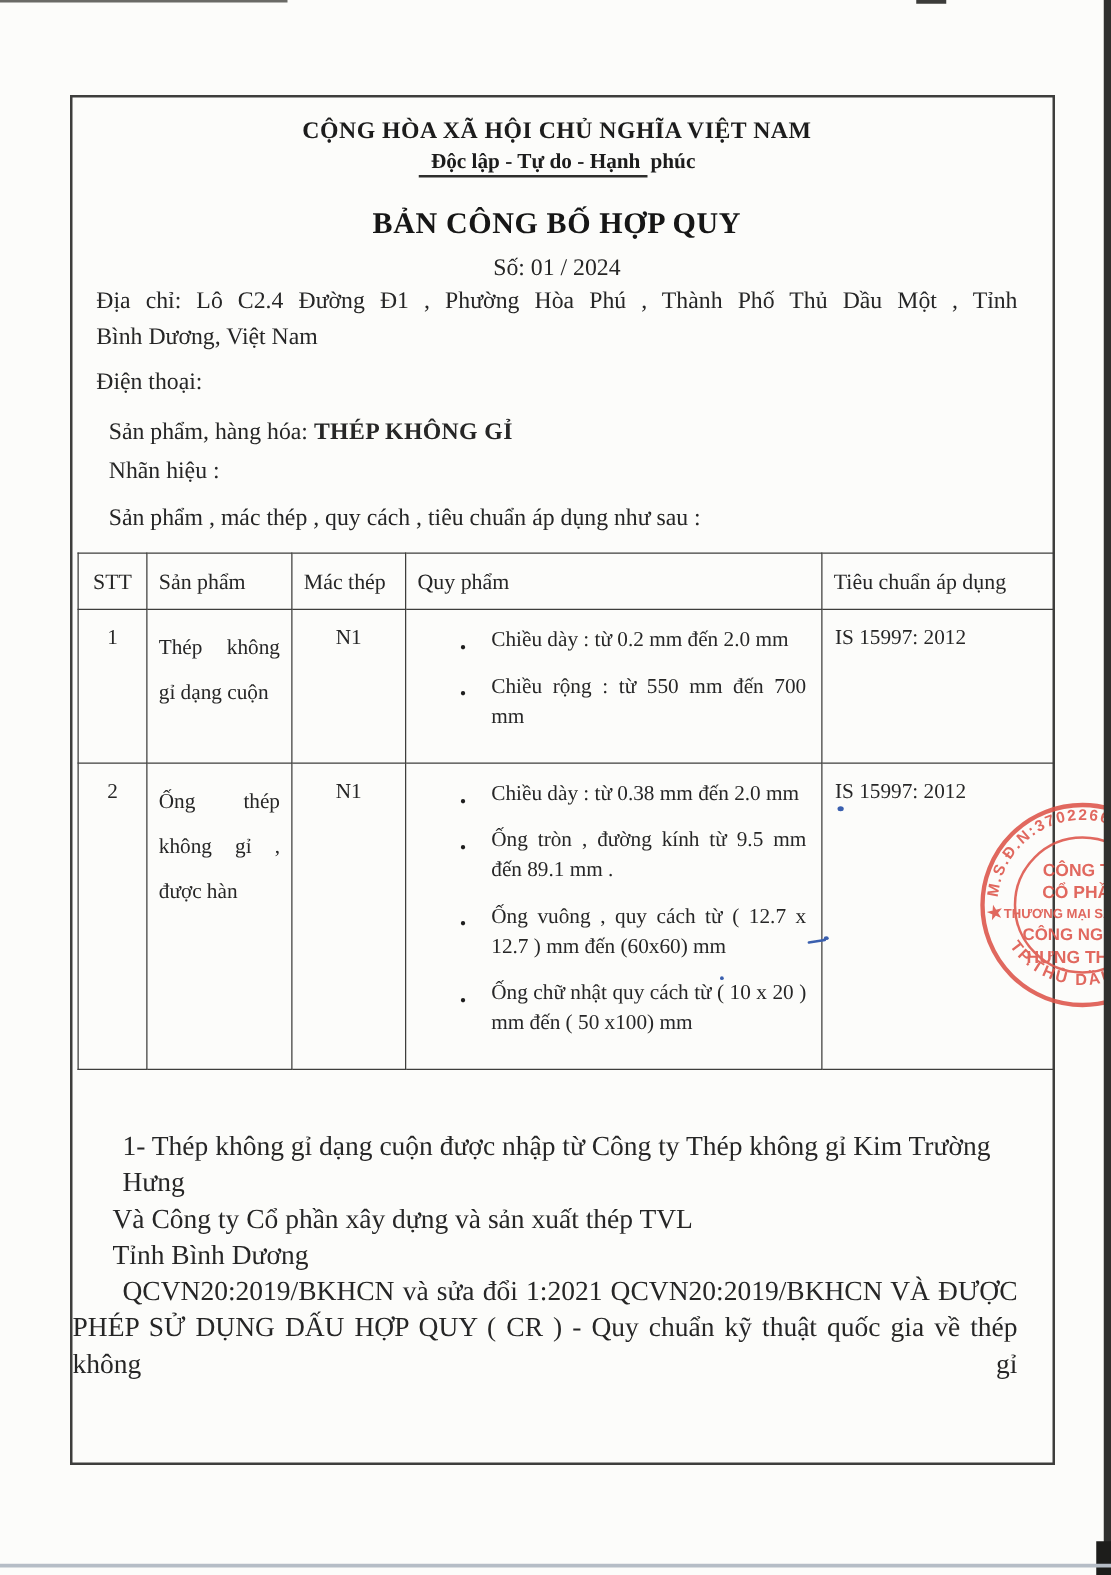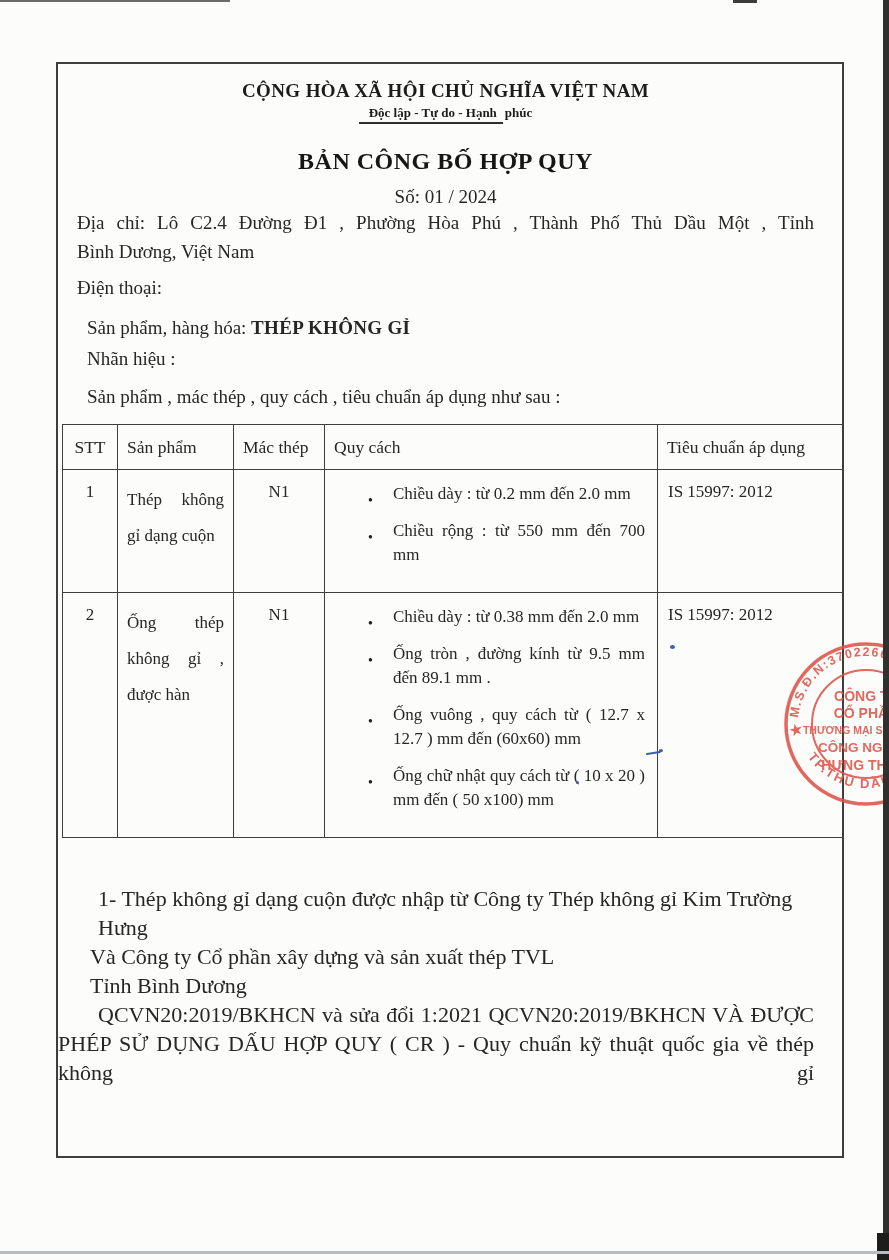--- a/index.html
+++ b/index.html
@@ -9,28 +9,28 @@
     font-family:"Liberation Serif", serif; color:#262626;
   }
   
   .edge-right { position:absolute; right:0; top:0; width:6px; height:1260px; background:#30302e; }
   .edge-right-bottom { position:absolute; right:0; top:1233px; width:12px; height:27px; background:#1d1d1b; }
   .edge-bottom { position:absolute; left:0; top:1251px; width:889px; height:3px; background:#b6bdc6; }
   .edge-top-a { position:absolute; left:0; top:0; width:230px; height:2px; background:#6a6a66; }
   .edge-top-b { position:absolute; left:733px; top:0; width:24px; height:3px; background:#3c3c3a; }
 
   .frame {
-    position:absolute; left:56px; top:62px; width:788px; height:1096px;
+    position:absolute; left:56px; top:76px; width:788px; height:1096px;
     border:2px solid #3e3e3c; box-sizing:border-box;
     padding:12px 28px 0 19px;
   }
   p { margin:0; }
 
   .nat-title { text-align:center; font-weight:bold; font-size:19px; letter-spacing:.4px; color:#1c1c1c; margin-top:4px; }
-  .motto { text-align:center; font-weight:bold; font-size:13px; color:#1c1c1c; margin-top:3px; }
+  .motto { text-align:center; font-weight:bold; font-size:17px; color:#1c1c1c; margin-top:3px; }
   .motto-main { border-bottom:2px solid #2e2e2c; padding:0 6px 2px 10px; }
   .motto-tail { padding-left:2px; }
   .doc-title { text-align:center; font-weight:bold; font-size:24px; color:#161616; margin-top:27px; letter-spacing:.5px; }
   .doc-no { text-align:center; font-size:19px; margin-top:11px; }
 
   .body-line { font-size:19px; line-height:29px; }
   .stretch { text-align:justify; text-align-last:justify; }
   .org { margin-top:17px; }
   .addr-l1 { display:block; }
   .addr-l2 { display:block; }
@@ -104,21 +104,21 @@
           <col class="c-sp">
           <col class="c-mac">
           <col class="c-qc">
           <col class="c-tc">
         </colgroup>
       <tbody>
           <tr>
         <th class="center">STT</th>
         <th>Sản phẩm</th>
         <th>Mác thép</th>
-        <th>Quy cách</th>
+        <th>Quy phẩm</th>
         <th>Tiêu chuẩn áp dụng</th>
       </tr>
       <tr class="r1">
         <td class="center">1</td>
         <td class="sp">Thép không gỉ dạng cuộn</td>
         <td class="center">N1</td>
         <td>
           <ul class="qc">
             <li class="qc-item">Chiều dày : từ 0.2 mm đến 2.0 mm</li>
             <li class="qc-item">Chiều rộng : từ 550 mm đến 700 mm</li>

